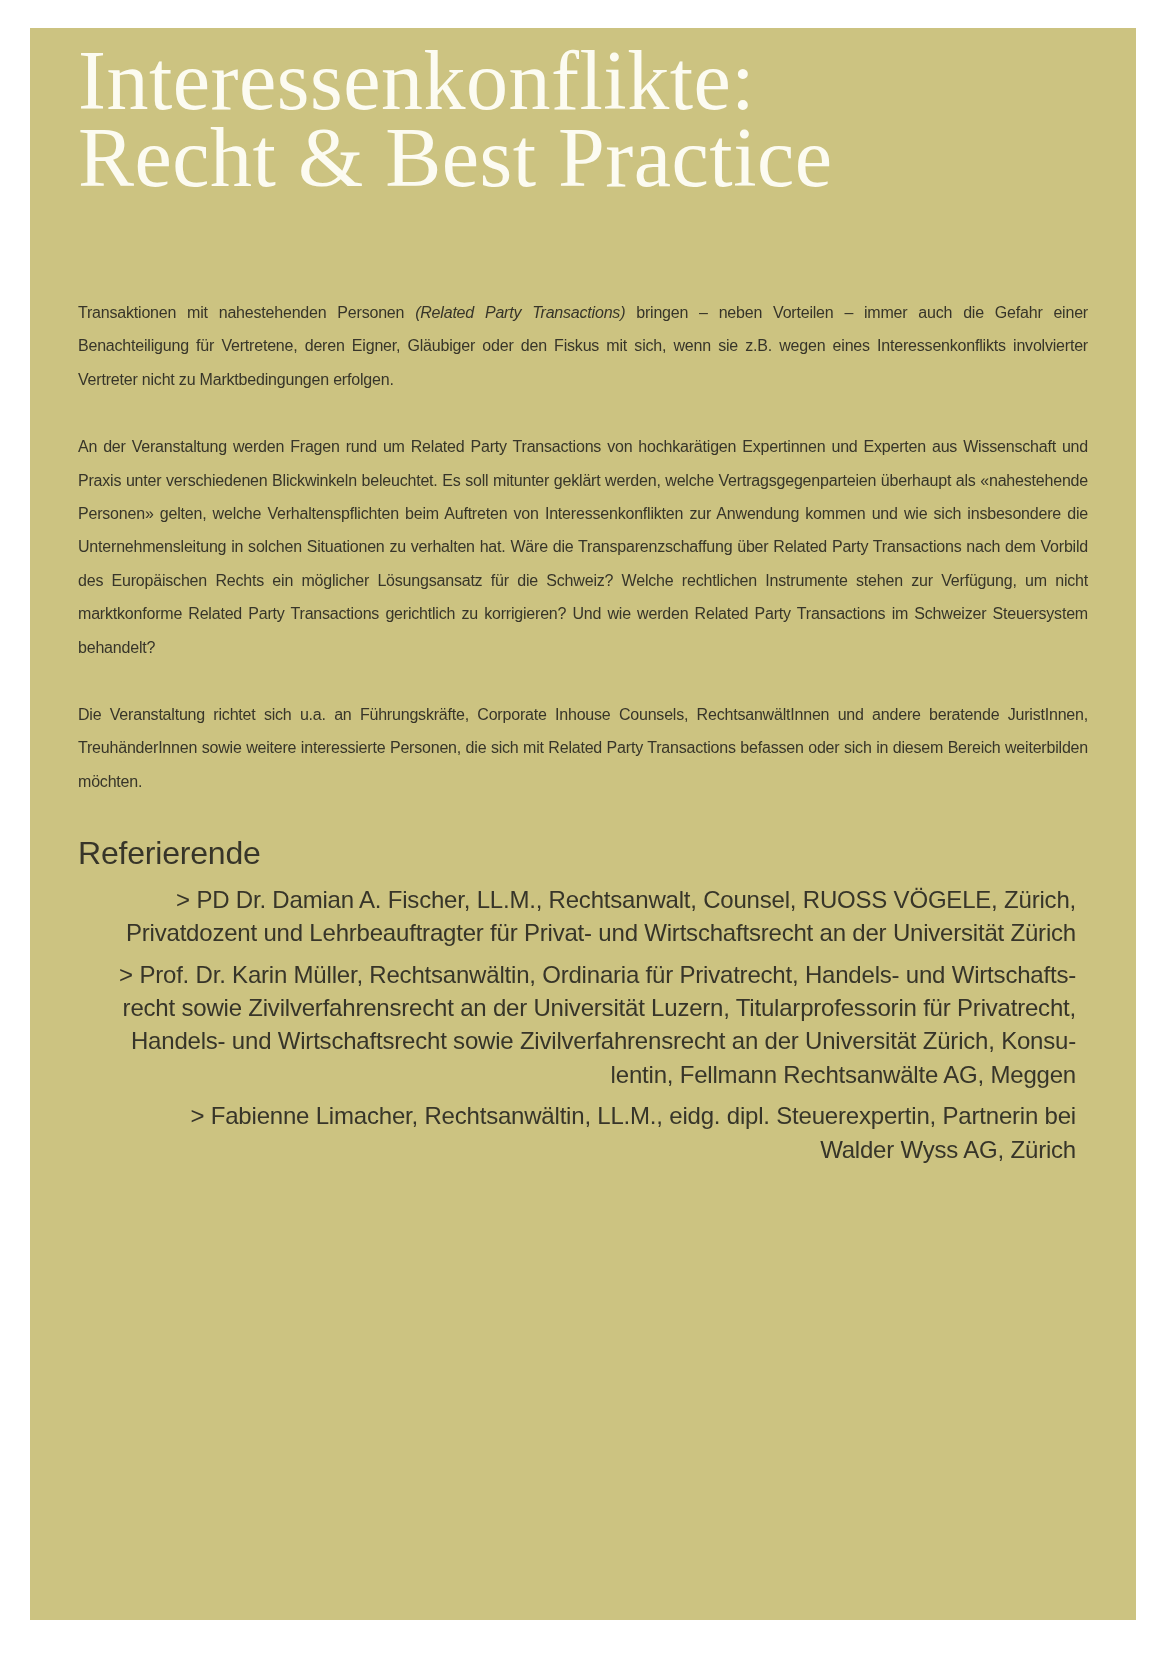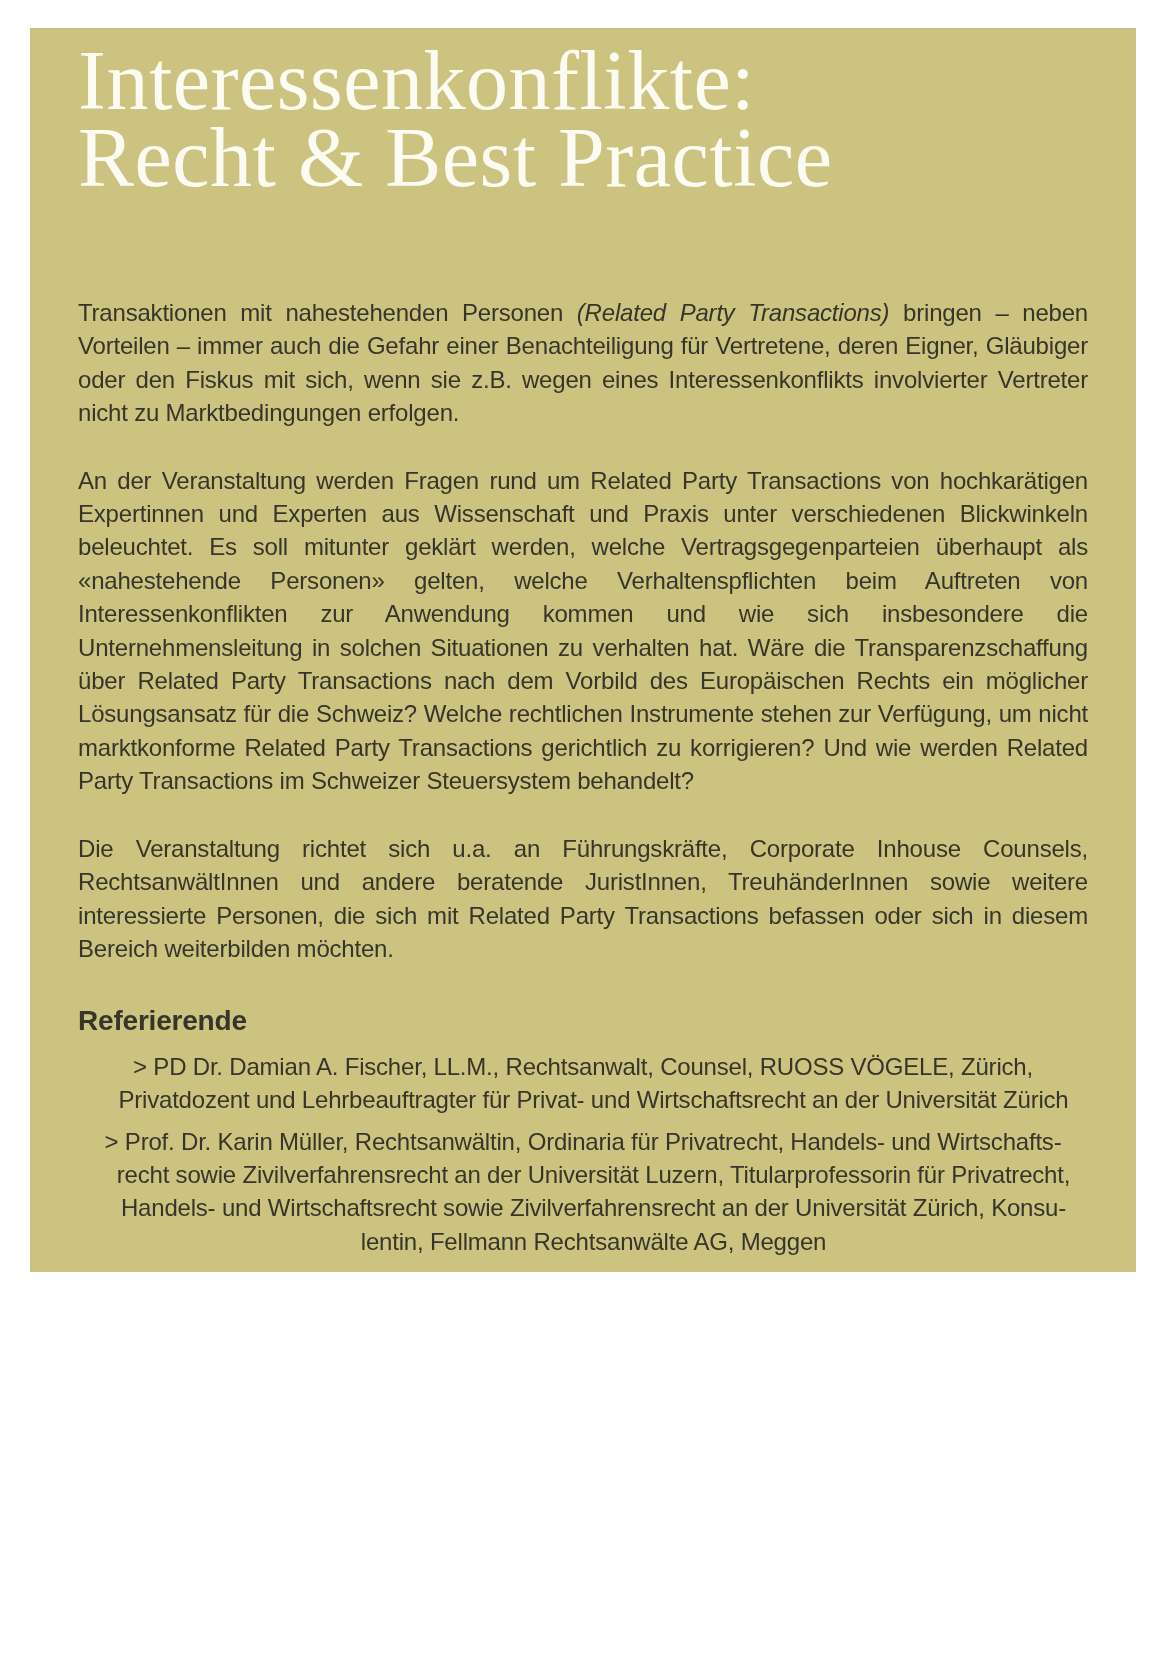--- a/index.html
+++ b/index.html
@@ -15,61 +15,61 @@
     width: 1166px;
     height: 1654px;
     background: #ffffff;
     overflow: hidden;
   }
   .panel {
     position: absolute;
     left: 30px;
     top: 28px;
     width: 1106px;
-    height: 1244px;
+    height: 1592px;
     background: #ccc381;
     box-sizing: border-box;
     padding: 14px 48px 0 48px;
     overflow: hidden;
   }
   .title {
     font-family: "Liberation Serif", "DejaVu Serif", serif;
     font-weight: 400;
     font-size: 84px;
     line-height: 77px;
     letter-spacing: 0.5px;
     color: #fcfbf1;
     margin: 0 0 100px 0;
   }
   .body-text {
-    font-size: 24px;
+    font-size: 16px;
     line-height: 33.4px;
     letter-spacing: -0.2px;
     color: #373529;
     text-align: justify;
     margin: 0 0 34px 0;
   }
   .body-text em { font-style: italic; }
   .speakers-heading {
-    font-size: 28px;
+    font-size: 32px;
     line-height: 33.4px;
     letter-spacing: -0.2px;
     color: #373529;
-    font-weight: bold;
+    font-weight: normal;
     margin: 39px 0 7px 0;
   }
   .speakers {
     list-style: none;
     margin: 12px;
     padding: 0;
     font-size: 24px;
     line-height: 33.4px;
     letter-spacing: -0.2px;
     color: #373529;
-    text-align: center;
+    text-align: right;
   }
   .speaker {
     padding-left: 21px;
     text-indent: -21px;
     margin: 0 0 8px 0;
   }
 </style>
 </head>
 <body>
 

